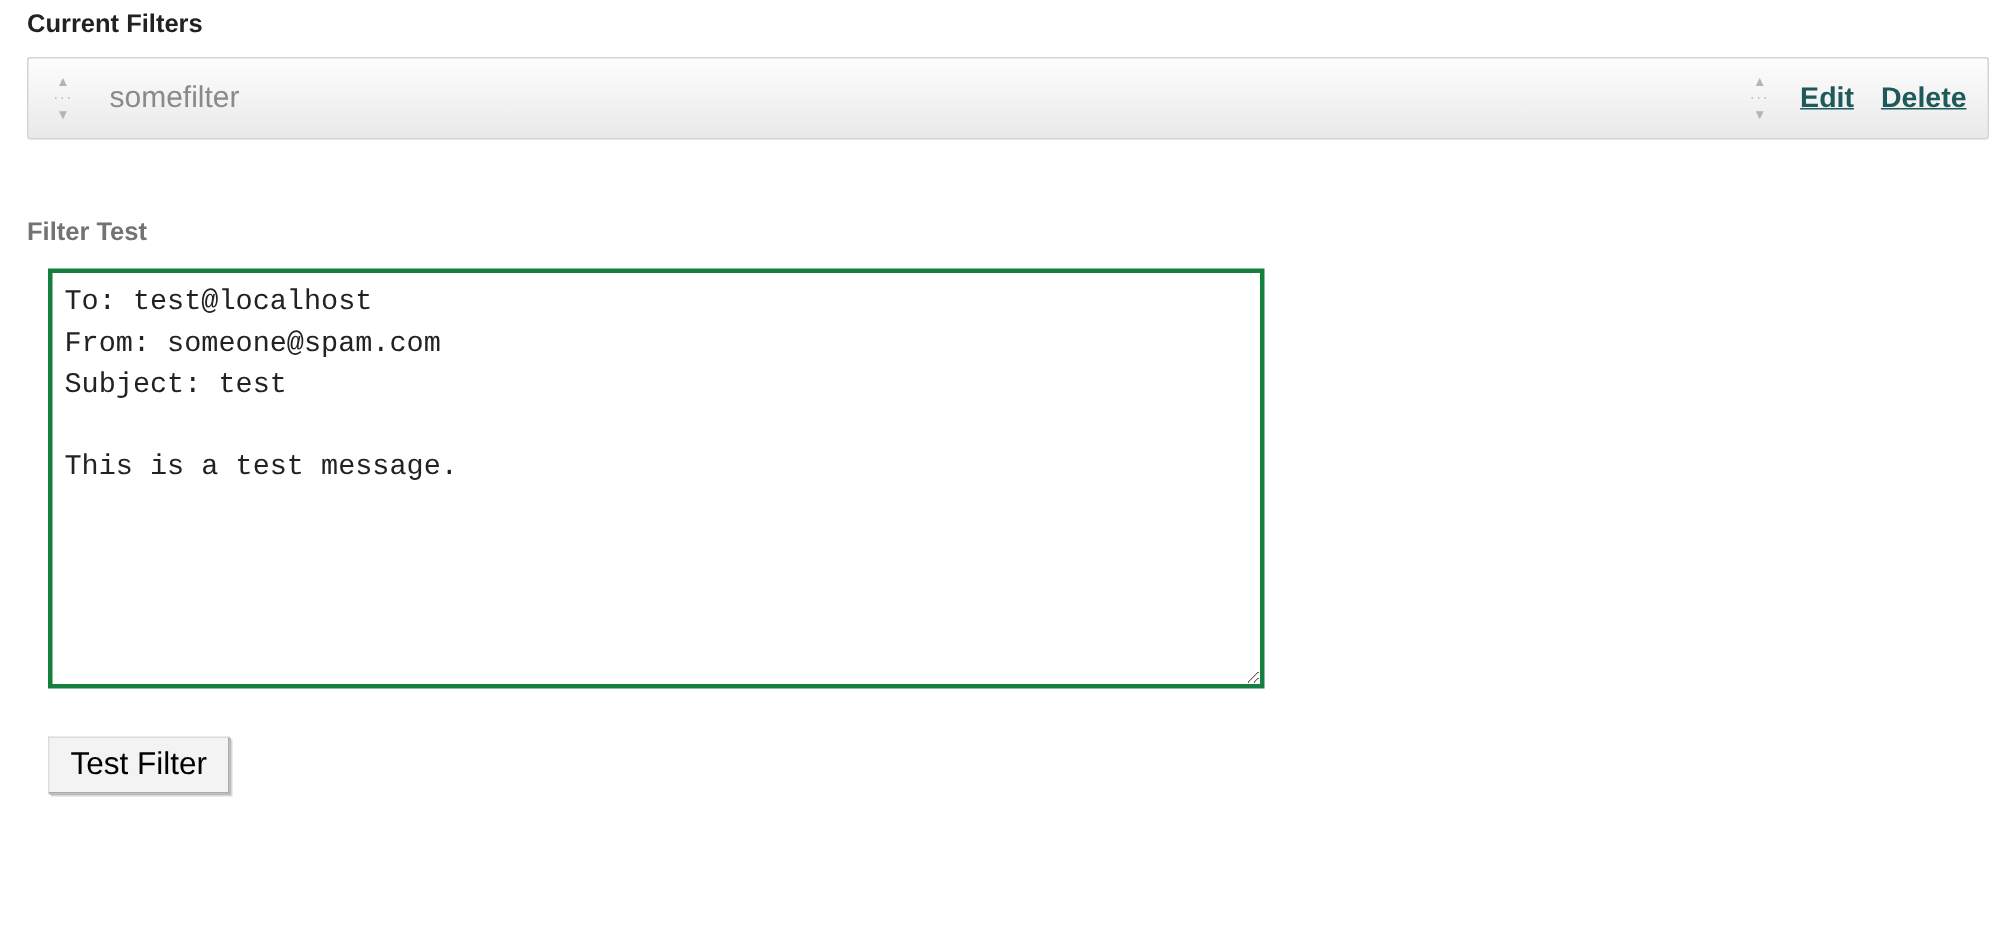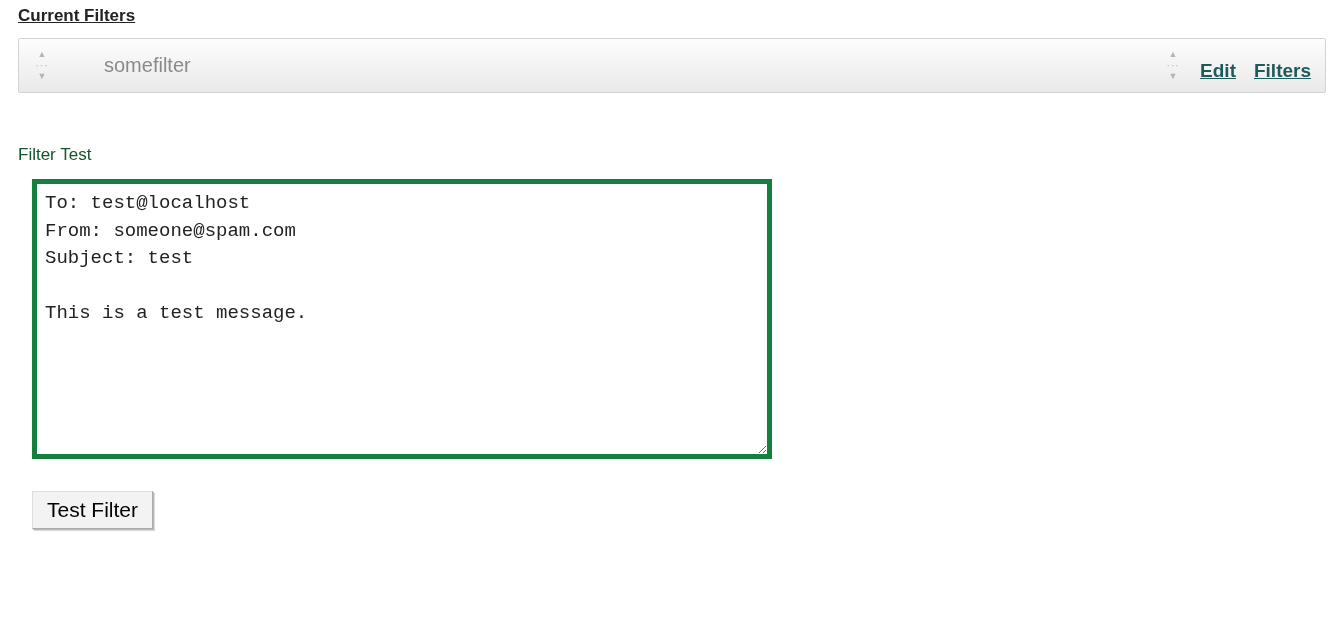--- a/index.html
+++ b/index.html
@@ -14,30 +14,28 @@
     color: #333;
   }
   .page {
     padding: 6px 18px 20px 18px;
   }
   h3.section-title {
     margin: 0 0 12px 0;
     font-size: 17px;
     font-weight: bold;
     color: #222;
-    text-decoration: underline;
   }
   .filters-box {
     border: 1px solid #d3d3d3;
     background: linear-gradient(#fdfdfd, #e9e9e9);
     padding: 10px 14px 10px 14px;
     display: flex;
     align-items: center;
     border-radius: 2px;
-    gap: 31px;
   }
   .sort-handle {
     display: flex;
     flex-direction: column;
     align-items: center;
     color: #b5b5b5;
     line-height: 11px;
     font-size: 11px;
     cursor: move;
     width: 18px;
@@ -46,50 +44,50 @@
   .sort-handle .dots::before     { content: "\00B7\00B7\00B7"; display:block; font-size:10px; letter-spacing:1px; }
   .sort-handle .arrow-down::before { content: "\25BC"; display:block; font-size:9px; }
   .filter-name {
     margin-left: 22px;
     color: #8a8a8a;
     font-size: 20px;
     flex: 1;
   }
   .right-cluster {
     display: flex;
-    align-items: flex-end;
+    align-items: center;
     gap: 18px;
   }
   .action-link {
     color: #1e5a5a;
     font-size: 19px;
     font-weight: bold;
     text-decoration: underline;
     cursor: pointer;
   }
   .filter-test-section {
     margin-top: 52px;
   }
   .filter-test-section h3 {
     margin: 0 0 14px 0;
     font-size: 17px;
-    font-weight: normal;
-    color: #14532d;
+    font-weight: bold;
+    color: #737373;
   }
   .instruction {
     margin: 0 0 20px 14px;
     font-size: 18px;
     color: #333;
   }
   textarea.email-input {
     display: block;
     margin-left: 14px;
-    width: 740px;
+    width: 811px;
     height: 280px;
-    border: 5px solid #15803d;
+    border: 3px solid #15803d;
     padding: 6px 8px;
     font-family: "Courier New", monospace;
     font-size: 19px;
     line-height: 1.45;
     resize: both;
     color: #222;
   }
   .test-btn {
     margin: 32px 0 0 14px;
     padding: 6px 14px;
@@ -120,21 +118,21 @@
 
     <span class="filter-name">somefilter</span>
 
     <div class="right-cluster">
       <div class="sort-handle">
         <span class="arrow-up"></span>
         <span class="dots"></span>
         <span class="arrow-down"></span>
       </div>
       <a class="action-link">Edit</a>
-      <a class="action-link">Filters</a>
+      <a class="action-link">Delete</a>
     </div>
   </div>
 
   <div class="filter-test-section">
     <h3>Filter Test</h3>
 
 
     <textarea class="email-input" style="">To: test@localhost
 From: someone@spam.com
 Subject: test

